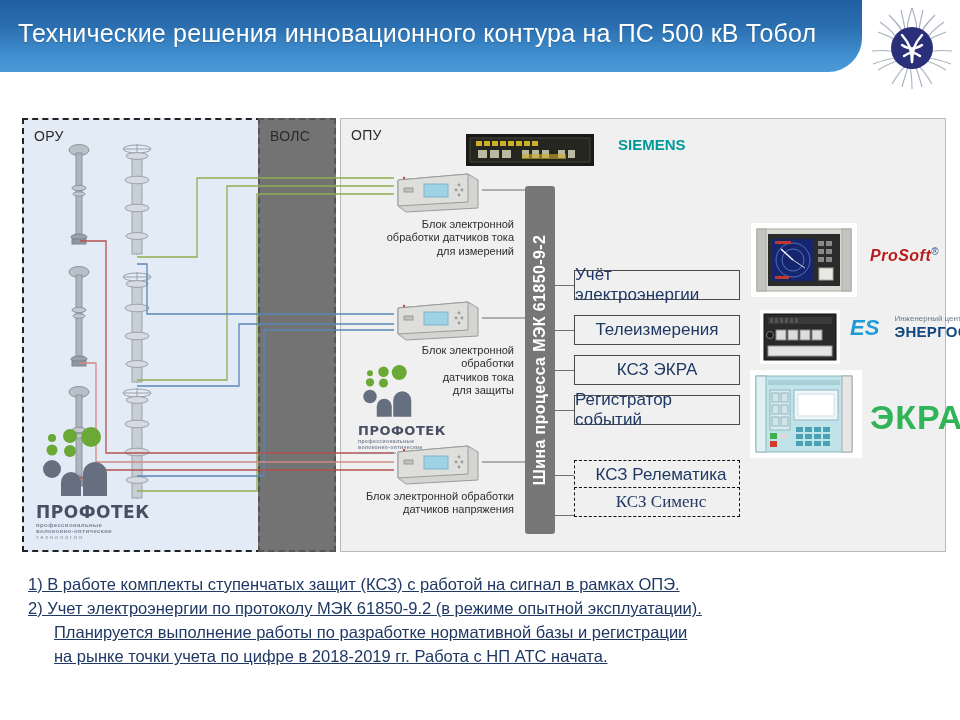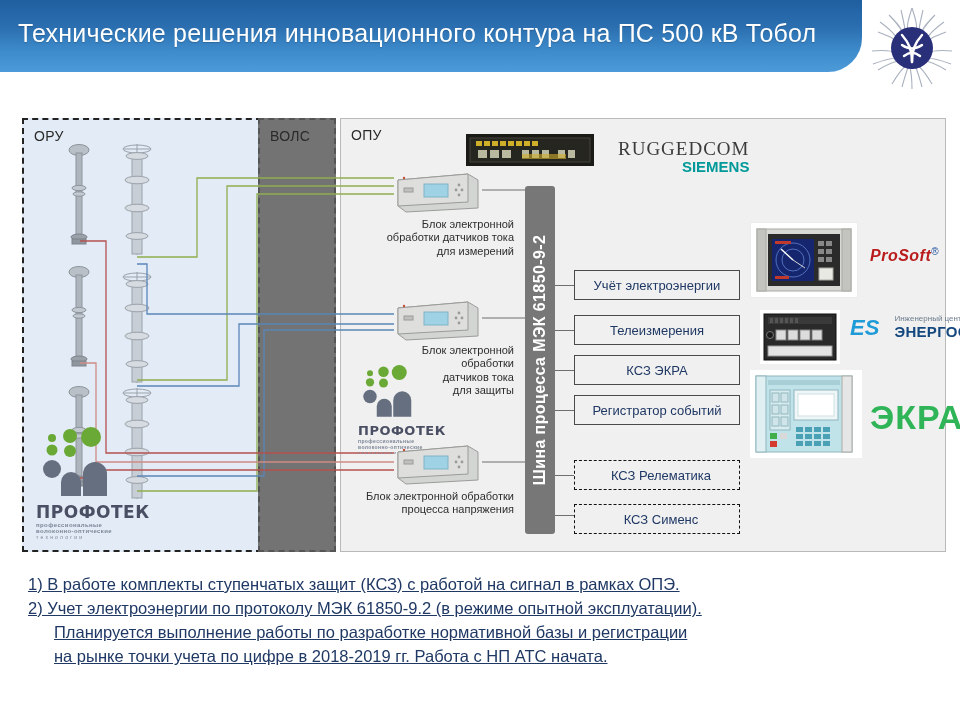--- a/index.html
+++ b/index.html
@@ -93,21 +93,21 @@
     white-space:nowrap;
     color:#ffffff;font-size:16px;font-weight:bold;letter-spacing:.4px;
   }
 
   
   .fbox{
     position:absolute;left:560px;width:166px;height:30px;
     background:#f0f0f0;
     border:1px solid #4a4a4a;
     display:flex;align-items:center;justify-content:center;
-    font-size:13px;color:#1f3864;
+    font-size:17px;color:#1f3864;
     box-sizing:border-box;
   }
   .fbox.dashed{border:1px dashed #111111;padding-left:8px;}
 
   .stub{position:absolute;height:1px;background:#6f6f6f;left:541px;width:19px;}
 
   
   .photo{position:absolute;background:#ffffff;}
   .logo-text{position:absolute;white-space:nowrap;}
 
@@ -324,39 +324,39 @@
       <rect x="30" y="16" width="24" height="13" fill="#9ed2e4" stroke="#7fb3c6"></rect>
       <rect x="10" y="20" width="9" height="4" fill="#bfc1be" stroke="#9a9c99"></rect>
       <circle cx="62" cy="22" r="1.4" fill="#9a9c99"></circle>
         <circle cx="68" cy="22" r="1.4" fill="#9a9c99"></circle>
       <circle cx="65" cy="17" r="1.4" fill="#9a9c99"></circle>
         <circle cx="65" cy="27" r="1.4" fill="#9a9c99"></circle>
       <circle cx="10" cy="10" r="1.2" fill="#c64b3a"></circle>
     </svg>
   </div>
   <div class="mu-cap" style="left:320px;top:372px;width:180px;">Блок электронной обработки
-процесса напряжения</div>
+датчиков напряжения</div>
 
   <div id="process-bus">
     <span>Шина процесса МЭК 61850-9-2</span>
   </div>
 
   <div class="stub" style="top:167px;"></div>
   <div class="stub" style="top:212px;"></div>
   <div class="stub" style="top:252px;"></div>
   <div class="stub" style="top:292px;"></div>
   <div class="stub" style="top:357px;"></div>
   <div class="stub" style="top:397px;"></div>
 
   <div class="fbox" style="top:152px;">Учёт электроэнергии</div>
   <div class="fbox" style="top:197px;">Телеизмерения</div>
   <div class="fbox" style="top:277px;">Регистратор событий</div>
   <div class="fbox" style="top:237px;">КСЗ ЭКРА</div>
   <div class="fbox dashed" style="top:342px;">КСЗ Релематика</div>
-  <div class="fbox dashed" style="top:386px;">КСЗ Сименс</div>
+  <div class="fbox dashed" style="top:369px;font-family:Liberation Serif, serif;">КСЗ Сименс</div>
 
   <div class="photo" style="left:452px;top:16px;width:128px;height:32px;">
     <svg width="128" height="32" viewBox="0 0 128 32">
       <rect x="0" y="0" width="128" height="32" fill="#1a1a16"></rect>
       <rect x="4" y="4" width="120" height="24" fill="#262620" stroke="#45453a"></rect>
       <g fill="#cfae2a">
         <rect x="10" y="7" width="6" height="5"></rect>
           <rect x="18" y="7" width="6" height="5"></rect>
         <rect x="26" y="7" width="6" height="5"></rect>
           <rect x="34" y="7" width="6" height="5"></rect>
@@ -372,21 +372,20 @@
           <rect x="56" y="16" width="7" height="8"></rect>
         <rect x="66" y="16" width="7" height="8"></rect>
           <rect x="76" y="16" width="7" height="8"></rect>
         <rect x="92" y="16" width="7" height="8"></rect>
           <rect x="102" y="16" width="7" height="8"></rect>
       </g>
       <rect x="56" y="20" width="44" height="5" fill="#cfae2a" opacity=".6"></rect>
     </svg>
   </div>
   <div class="logo-text" style="left:604px;top:20px;">
-    <div style="font-family:'Liberation Serif','DejaVu Serif',serif;font-size:19px;letter-spacing:1px;color:#3b3b3b;">RUGGEDCOM</div>
     <div style="font-size:15px;font-weight:bold;color:#009999;text-align:right;margin-top:-2px;">SIEMENS</div>
   </div>
 
   <div class="photo" style="left:736px;top:104px;width:106px;height:74px;border:1px solid #ececec;">
     <svg width="106" height="74" viewBox="0 0 106 74">
       <rect x="0" y="0" width="106" height="74" fill="#ffffff"></rect>
       <rect x="6" y="6" width="94" height="62" fill="#d8d8d4" stroke="#a9a9a4"></rect>
       <rect x="6" y="6" width="9" height="62" fill="#c3c3bf" stroke="#a9a9a4"></rect>
       <rect x="91" y="6" width="9" height="62" fill="#c3c3bf" stroke="#a9a9a4"></rect>
       <rect x="17" y="11" width="72" height="52" fill="#2b2b2b"></rect>

